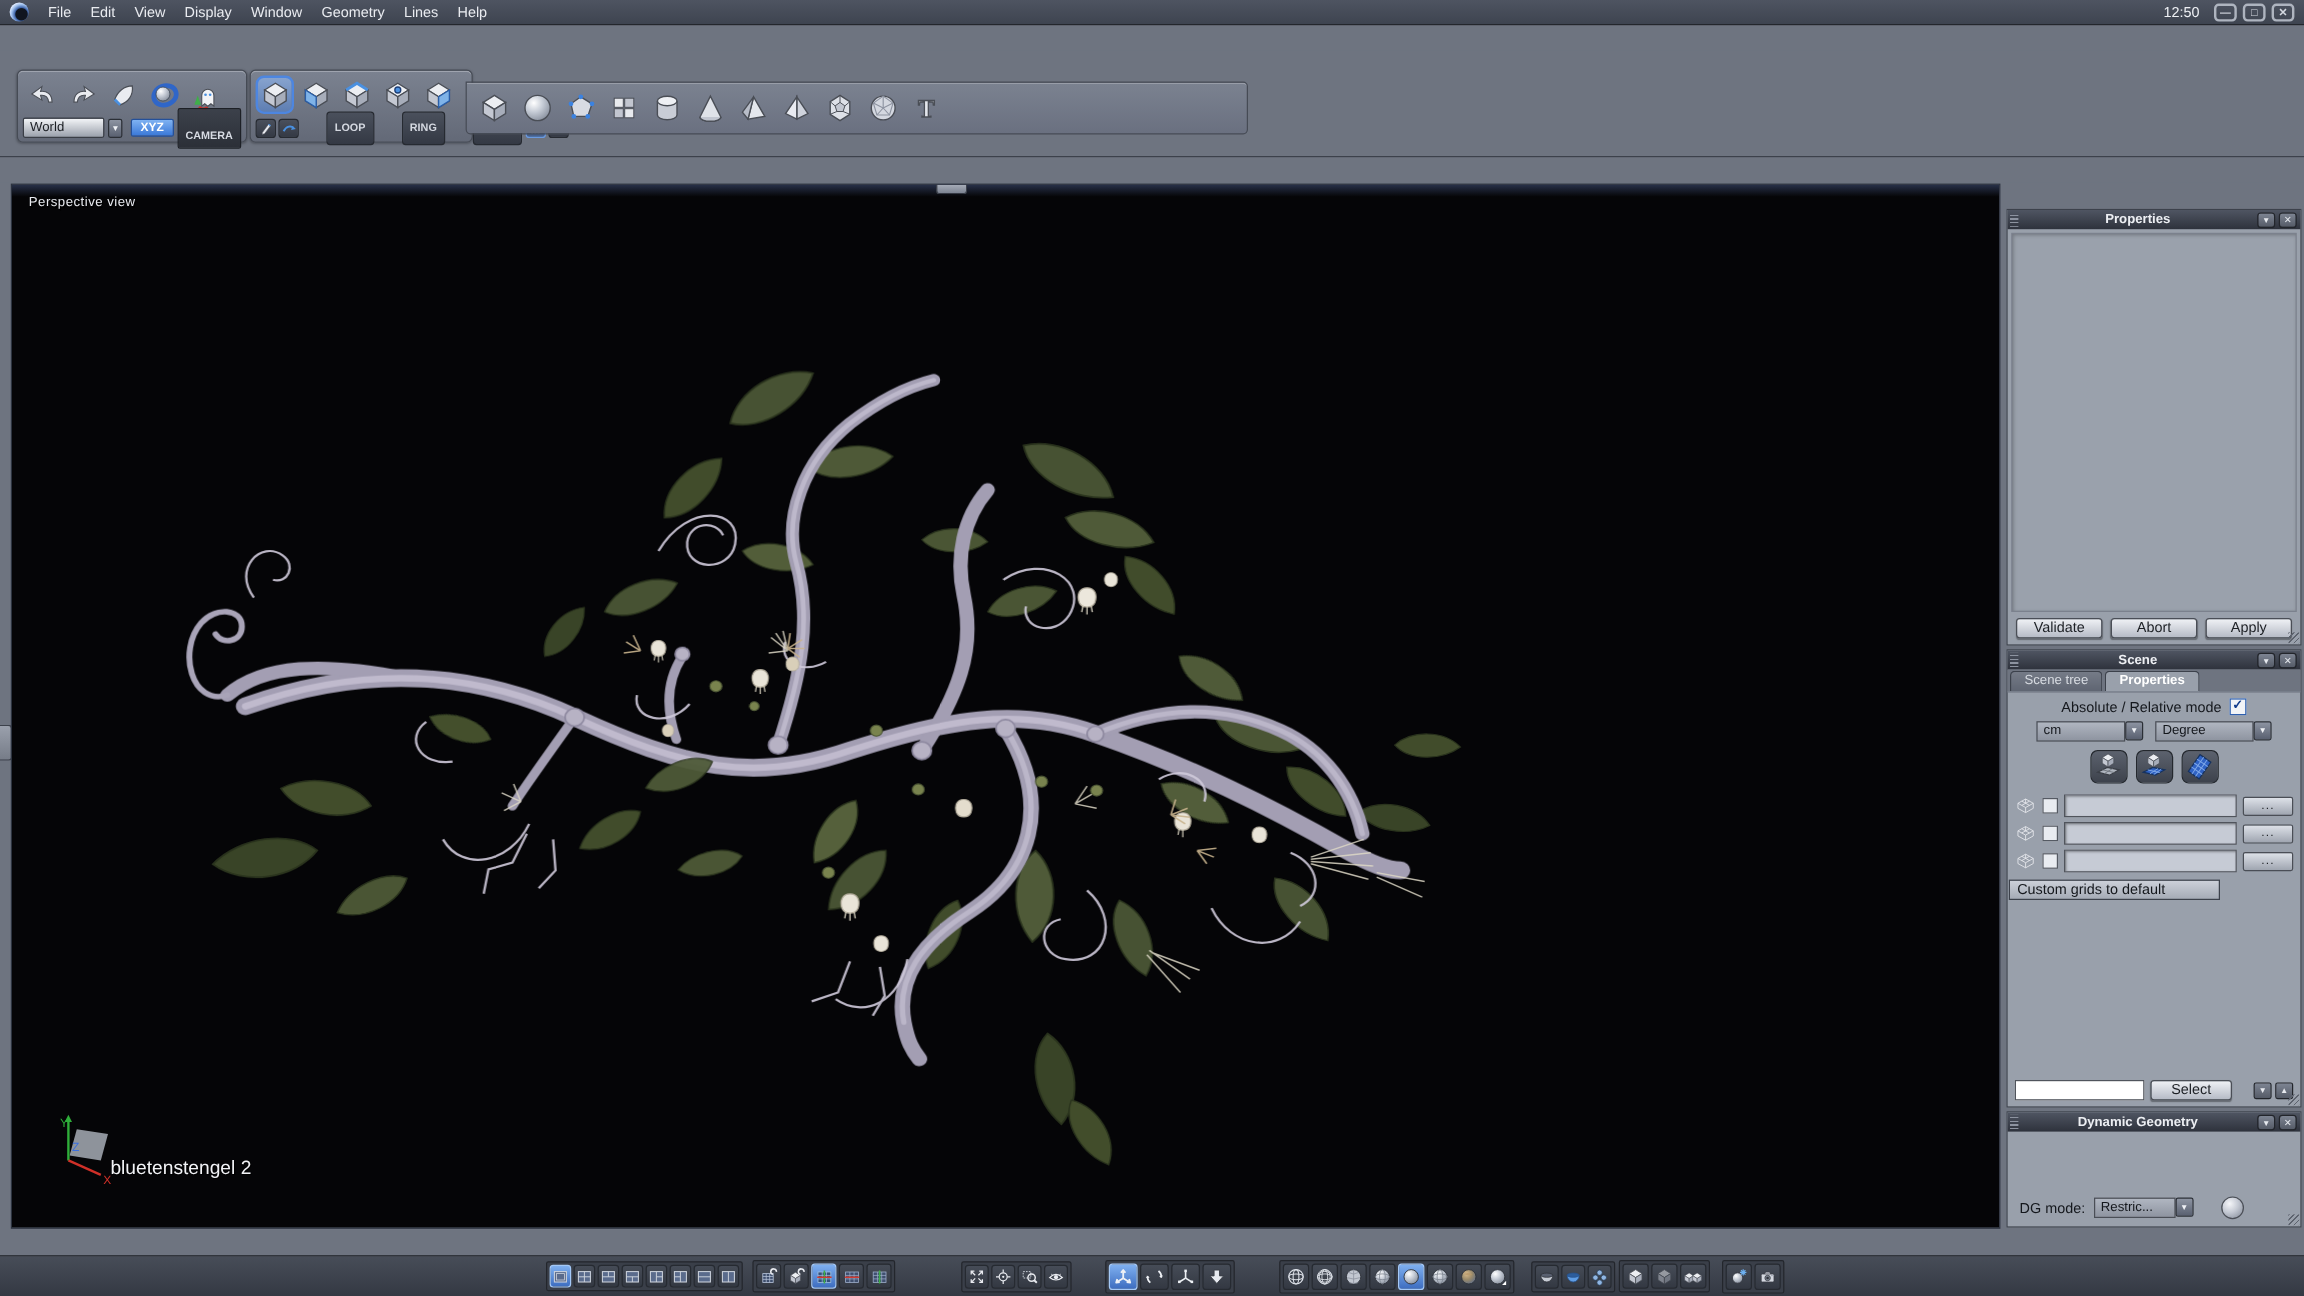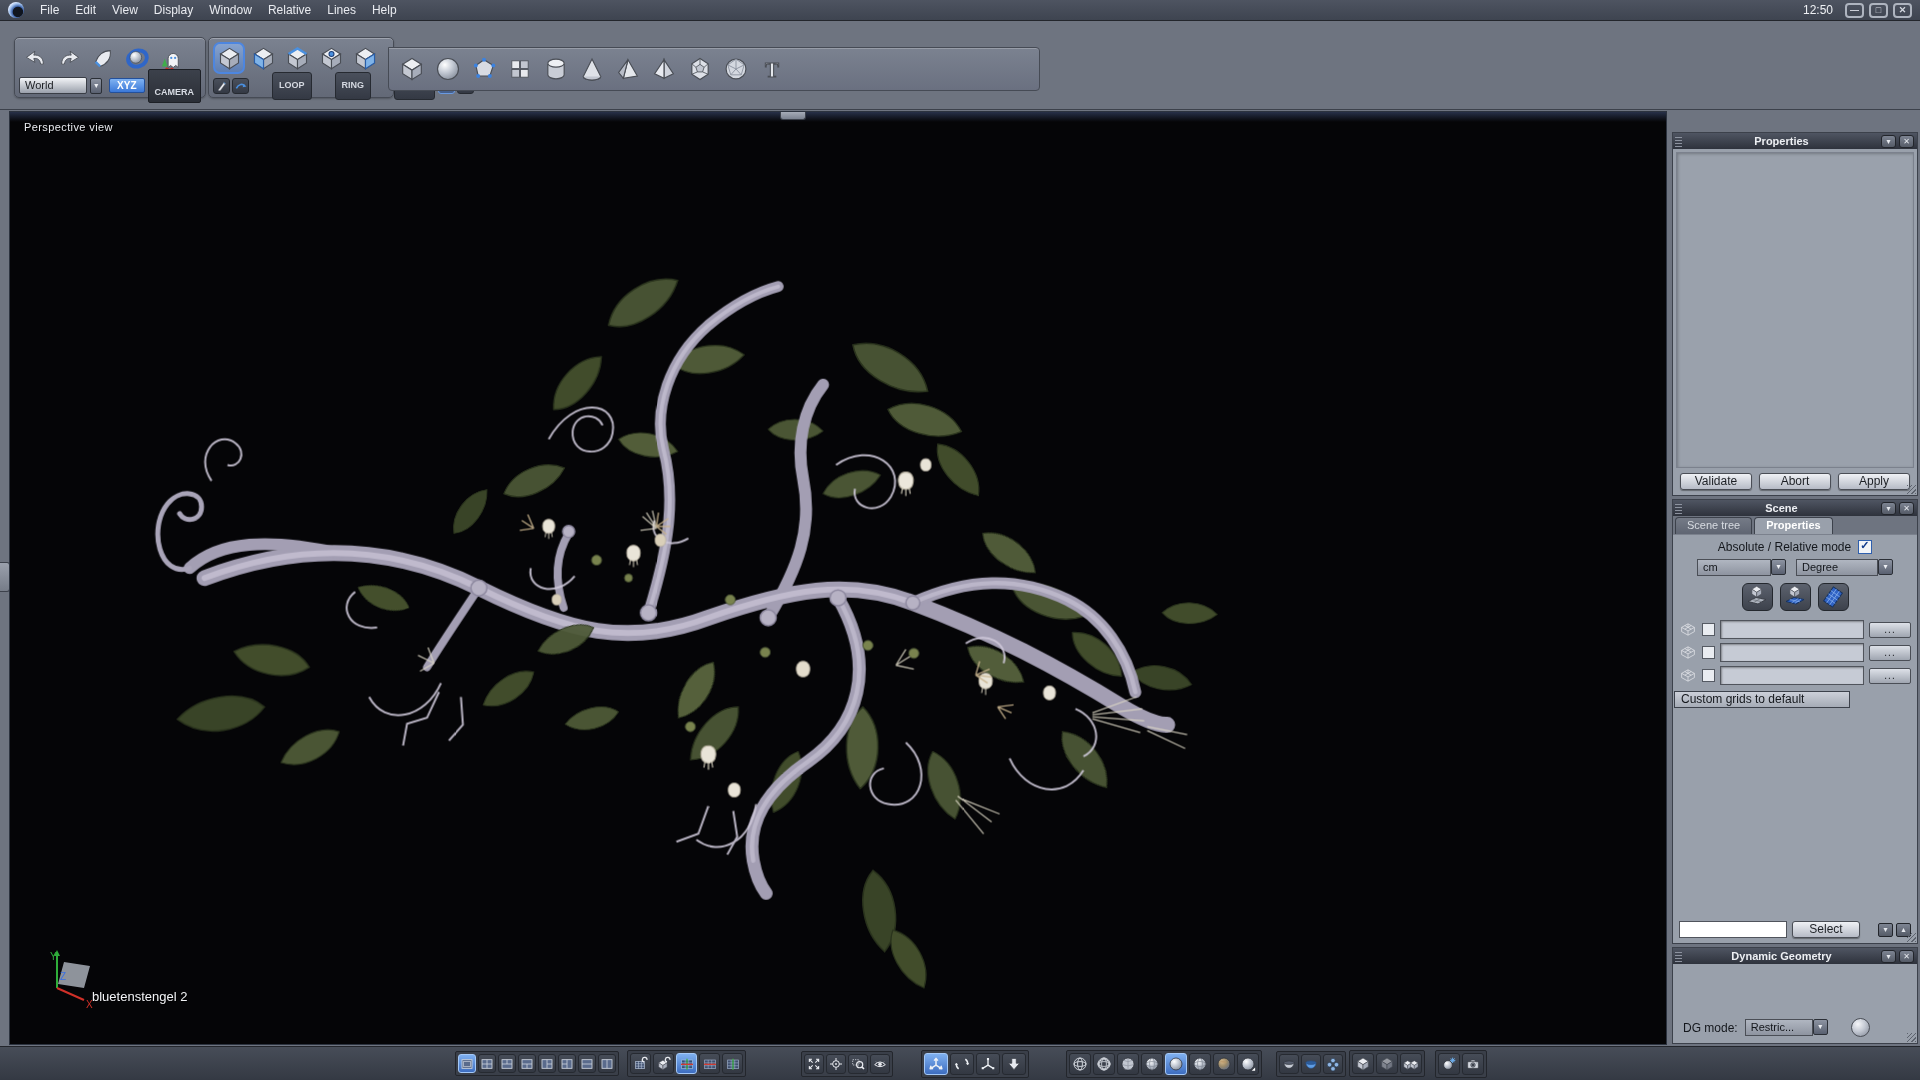--- a/index.html
+++ b/index.html
@@ -1,17 +1,17 @@
 <!DOCTYPE html>
 <html><head>
 <meta charset="utf-8">
 <style>
   html,body{margin:0;padding:0;width:1920px;height:1080px;overflow:hidden;
     font-family:"Liberation Sans",sans-serif;user-select:none;background:#6e7480;}
-  .app{width:1920px;height:1080px;display:flex;flex-direction:column;position:relative;}
+  .app{width:1920px;height:1080px;display:flex;flex-direction:column;position:relative;gap:21px;}
 
   
   .menubar{height:20px;background:linear-gradient(#4e5461,#3e4450);border-bottom:1px solid #23262c;
     display:flex;align-items:center;color:#e9ebf0;font-size:12px;padding:0 6px;flex:0 0 auto;}
   .logo{width:16px;height:16px;border-radius:50%;margin:0 8px 0 2px;
     background:radial-gradient(circle at 62% 62%, #10151f 0 34%, #3f64a8 40%, #9fc0ee 58%, #dfeaff 72%, #2a3b5e 100%);}
   .menu-item{padding:0 8px;cursor:default;}
   .mb-spacer{flex:1;}
   .clock{margin-right:12px;color:#eef0f4;}
   .winbtns{display:flex;gap:5px;margin-right:2px;}
@@ -64,21 +64,21 @@
   .viewport{flex:1;background:#050507;position:relative;margin:2px 2px 2px 0;outline:1px solid #2c333f;min-width:0;}
   .viewport::before{content:"";position:absolute;left:0;top:0;right:0;height:10px;
     background:linear-gradient(#273048,rgba(0,0,0,0));pointer-events:none;}
   .top-handle{position:absolute;top:0;left:46.5%;width:24px;height:7px;background:linear-gradient(#a6acb8,#7b8290);
     border:1px solid #3c414b;border-top:none;border-radius:0 0 3px 3px;}
   .view-label{position:absolute;top:9px;left:14px;color:#e9ebf0;font-size:11px;letter-spacing:.4px;
     text-shadow:1px 1px 0 #000;}
   .plant-svg{position:absolute;inset:0;width:100%;height:100%;}
   .gizmo{position:absolute;left:28px;bottom:34px;width:220px;height:64px;}
   .gizmo svg{position:absolute;left:0;bottom:0;}
-  .object-label{position:absolute;left:54px;bottom:6px;color:#f2f3f6;font-size:13px;text-shadow:1px 1px 0 #000;}
+  .object-label{position:absolute;left:54px;bottom:6px;color:#f2f3f6;font-size:16px;text-shadow:1px 1px 0 #000;}
 
   
   .right-panel{width:246px;flex:0 0 auto;background:#6e7480;display:flex;flex-direction:column;gap:3px;
     padding:2px 2px 2px 4px;min-height:0;margin-top:20px;}
   .panel{background:#99a0ab;border:1px solid #3c414b;display:flex;flex-direction:column;position:relative;min-height:0;}
   .panel-header{height:16px;background:linear-gradient(#4f5562,#2e323c);display:flex;align-items:center;flex:0 0 auto;}
   .grip{width:7px;height:12px;margin-left:2px;
     background:repeating-linear-gradient(0deg,#8d93a0 0 1px,transparent 1px 3px);}
   .panel-title{flex:1;text-align:center;color:#edeff3;font-size:11px;font-weight:bold;}
   .ph-btn{width:15px;height:13px;margin-right:3px;background:linear-gradient(#7d8492,#555b67);
@@ -565,21 +565,21 @@
 
   <div class="menubar">
     <span class="logo"></span>
     <nav style="display:flex">
 
     <span class="menu-item">File</span>
         <span class="menu-item">Edit</span>
         <span class="menu-item">View</span>
         <span class="menu-item">Display</span>
         <span class="menu-item">Window</span>
-        <span class="menu-item">Relative</span>
+        <span class="menu-item">Geometry</span>
         <span class="menu-item">Lines</span>
         <span class="menu-item">Help</span>
       </nav>
     <span class="mb-spacer"></span>
     <span class="clock">12:50</span>
     <span class="winbtns">
       <button class="winbtn">—</button>
       <button class="winbtn">□</button>
       <button class="winbtn">✕</button>
     </span>

